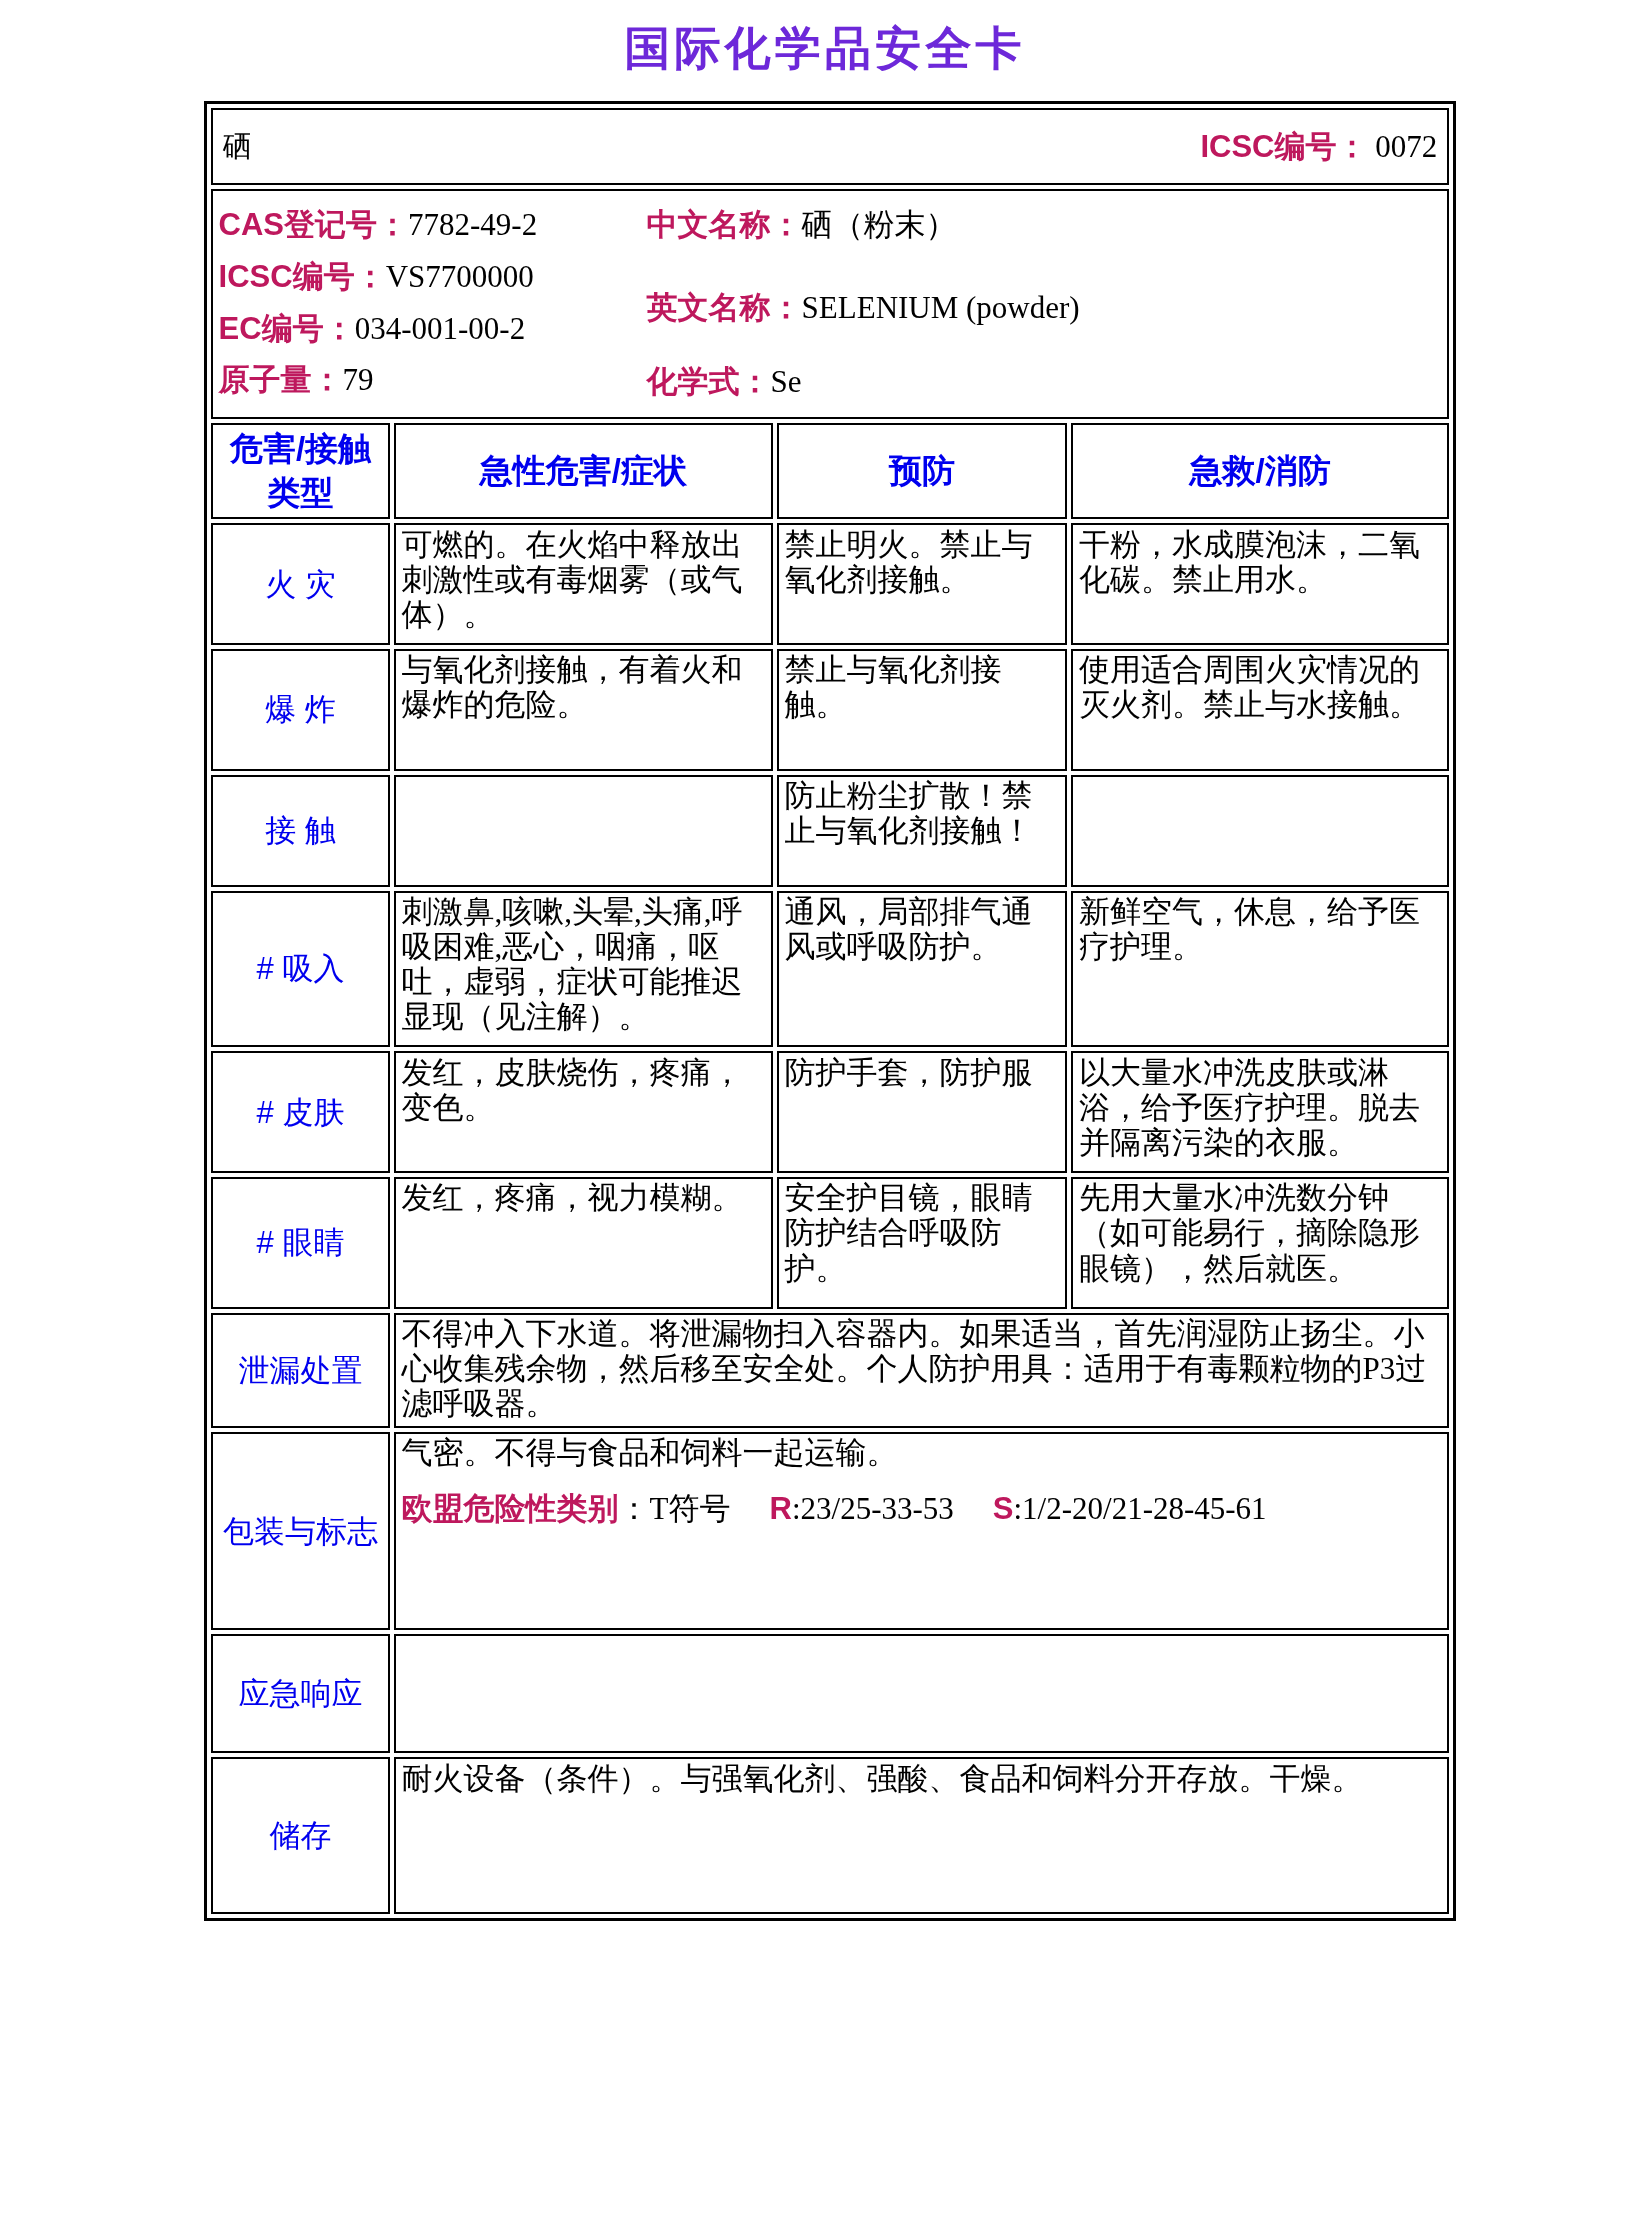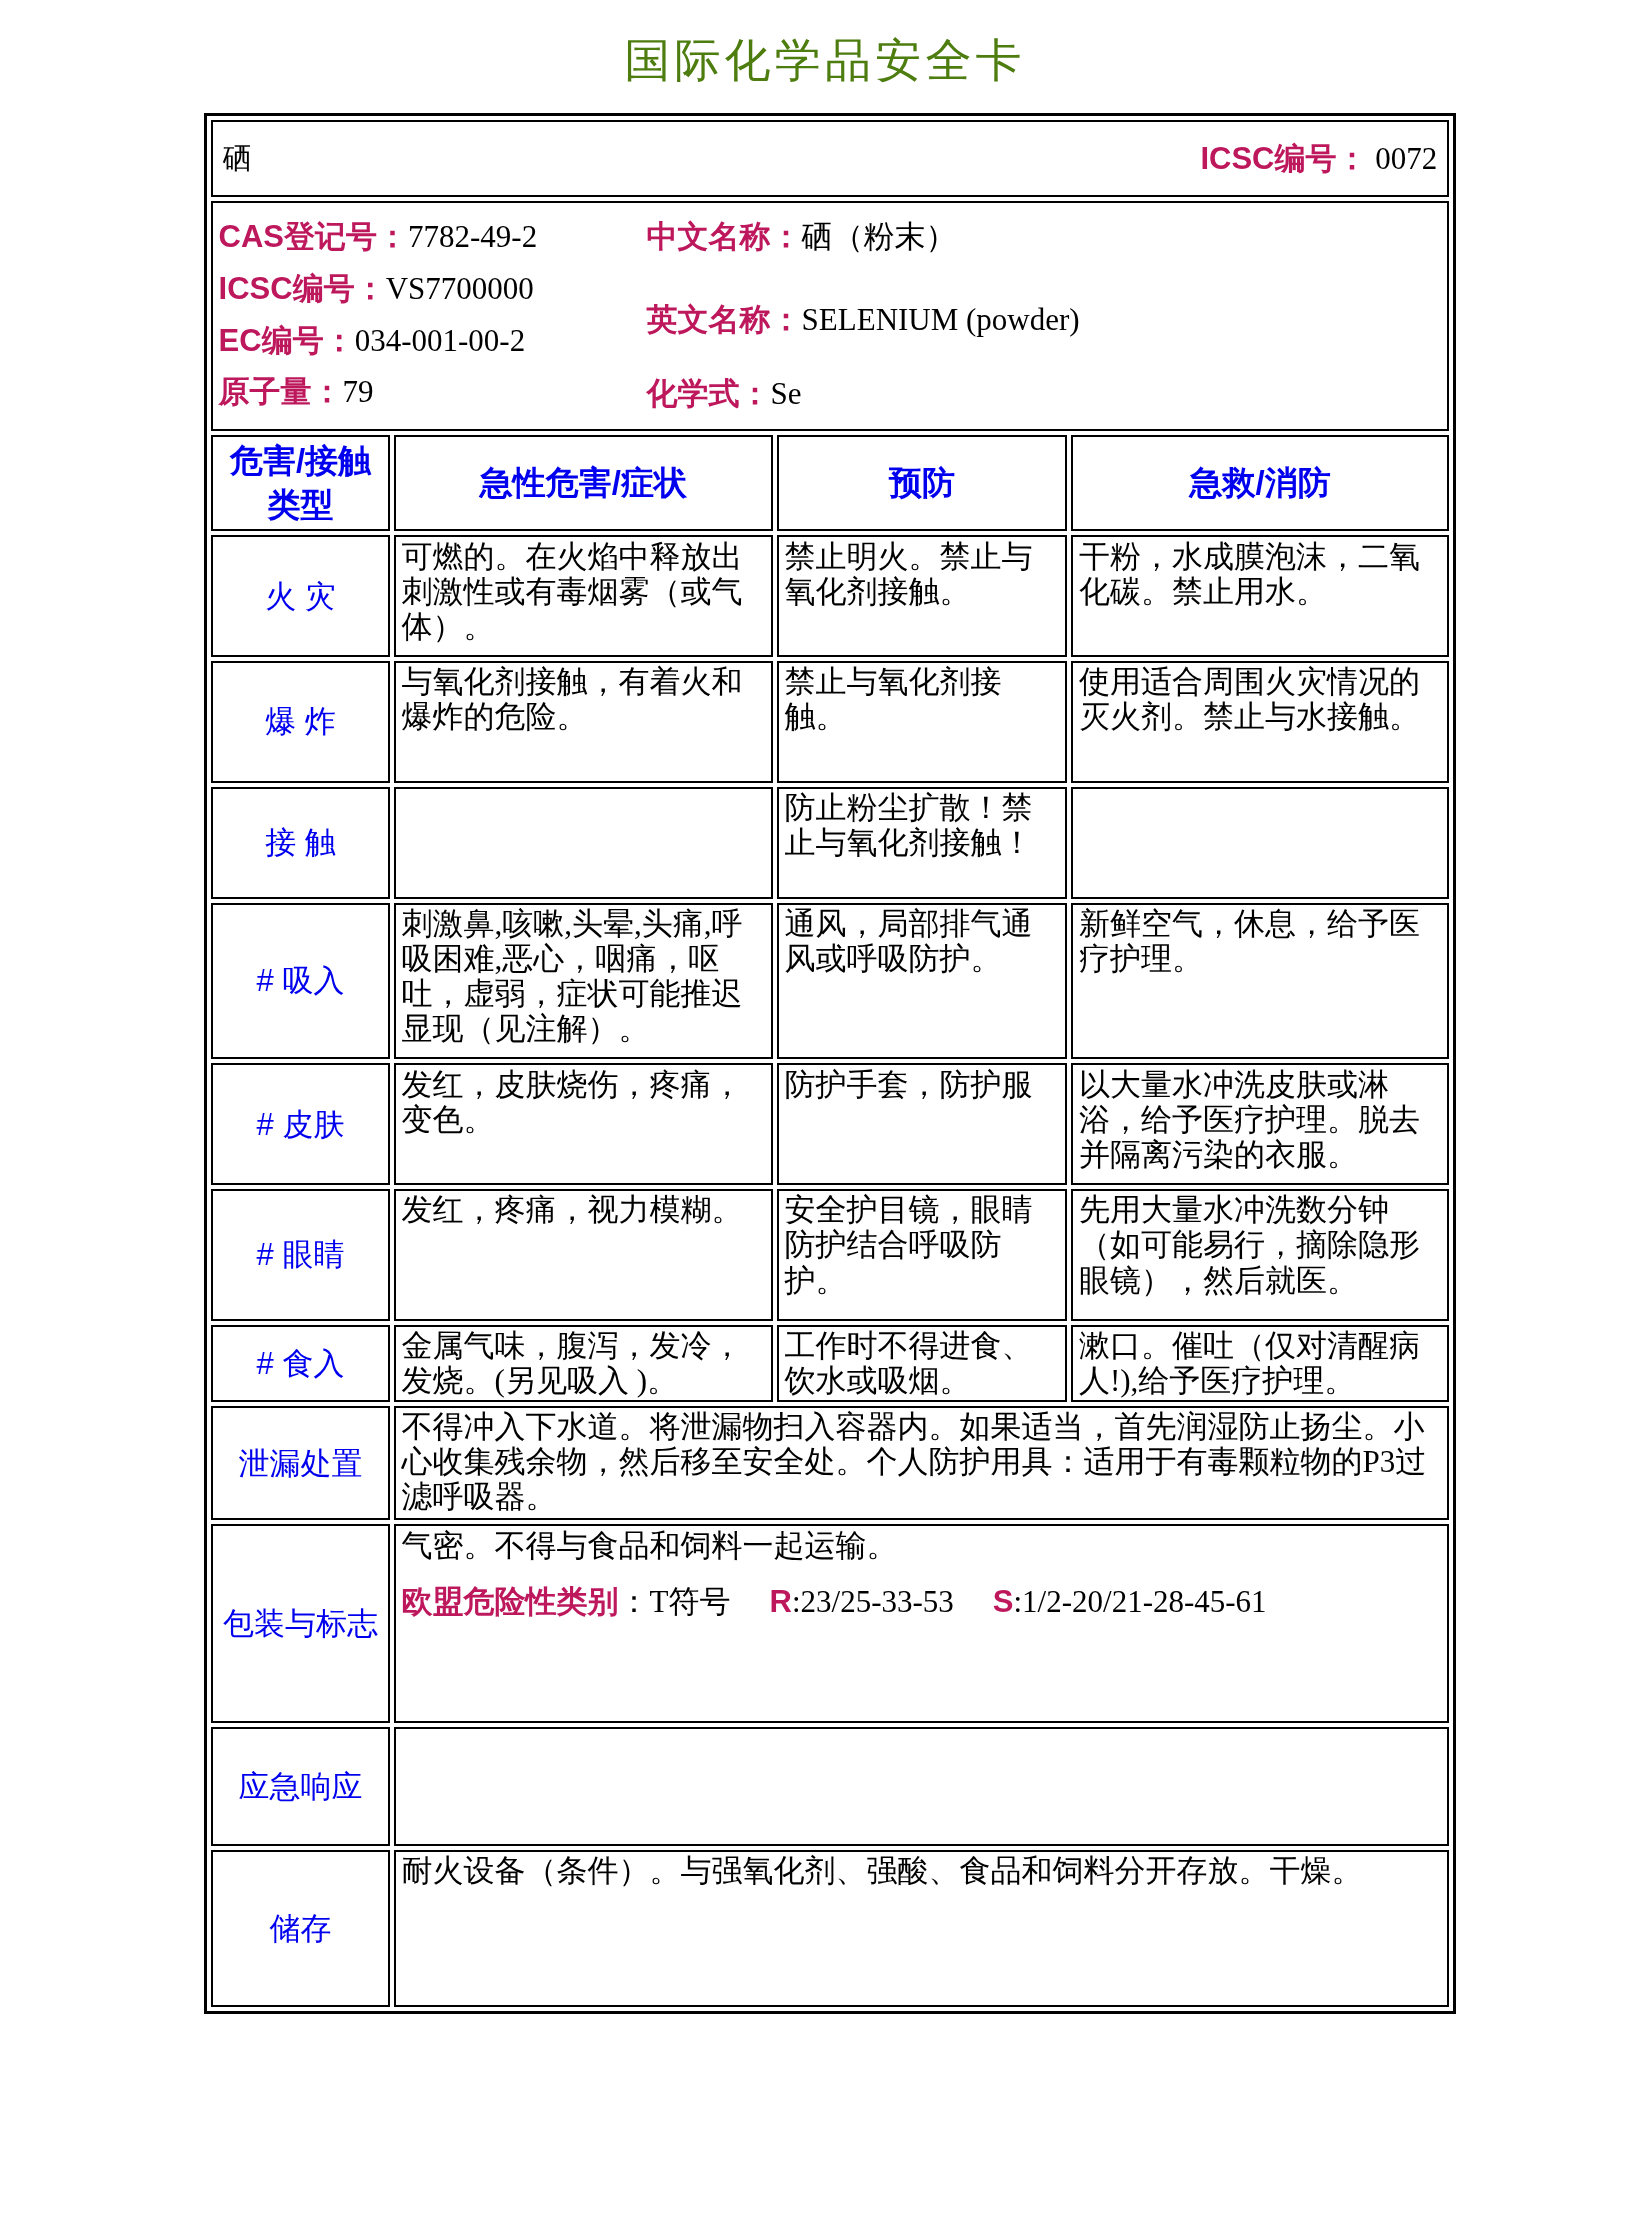--- a/index.html
+++ b/index.html
@@ -1,17 +1,17 @@
 <!DOCTYPE html>
 <html style="font-size:11px"><head>
 <meta charset="utf-8">
 <style>
   html,body{margin:0;padding:0;background:#ffffff;}
   body{width:1650px;height:2227px;position:relative;font-family:"Liberation Serif","DejaVu Serif",serif;color:#000;}
-  .title{margin:30px 0 21px 0;text-align:center;font-size:46px;font-weight:normal;color:#4d7c0f;
+  .title{margin:18px 0 21px 0;text-align:center;font-size:46px;font-weight:bold;color:#6d28d9;
          font-family:"Liberation Serif","DejaVu Serif",serif;letter-spacing:4.2px;}
   table.card{margin-left:204px;width:1252px;border-collapse:separate;border-spacing:4.9px;
              border:3.5px solid #000;background:#fff;table-layout:fixed;}
   td{border:2.1px solid #000;vertical-align:top;padding:1.4px 5.6px;font-size:31px;line-height:1.13;
      word-break:break-word;overflow:hidden;}
   .blue{color:#be185d;font-family:"Liberation Sans","DejaVu Sans",sans-serif;font-weight:bold;}
   .val{color:#000;font-family:"Liberation Serif","DejaVu Serif",serif;font-weight:normal;}
   
   .h-name td{height:70px}.h-ident td{height:178px}.h-head td{height:87px}
   .h-fire td{height:115px}.h-expl td{height:115px}.h-expo td{height:105px}
@@ -140,26 +140,20 @@
       <td>以大量水冲洗皮肤或淋浴，给予医疗护理。脱去并隔离污染的衣服。</td>
     </tr>
 
     <tr class="h-eye">
       <td class="lblcell"># 眼睛</td>
       <td>发红，疼痛，视力模糊。</td>
       <td>安全护目镜，眼睛防护结合呼吸防护。</td>
       <td>先用大量水冲洗数分钟（如可能易行，摘除隐形眼镜），然后就医。</td>
     </tr>
 
-    <tr class="h-ing">
-      <td class="lblcell"># 食入</td>
-      <td>金属气味，腹泻，发冷，发烧。(另见吸入 )。</td>
-      <td>工作时不得进食、饮水或吸烟。</td>
-      <td>漱口。催吐（仅对清醒病人!),给予医疗护理。</td>
-    </tr>
 
     <tr class="h-spill">
       <td class="lblcell">泄漏处置</td>
       <td colspan="3">不得冲入下水道。将泄漏物扫入容器内。如果适当，首先润湿防止扬尘。小心收集残余物，然后移至安全处。个人防护用具：适用于有毒颗粒物的P3过滤呼吸器。</td>
     </tr>
 
     <tr class="h-pack">
       <td class="lblcell">包装与标志</td>
       <td colspan="3">
         <span class="cell-text val">气密。不得与食品和饲料一起运输。</span>

